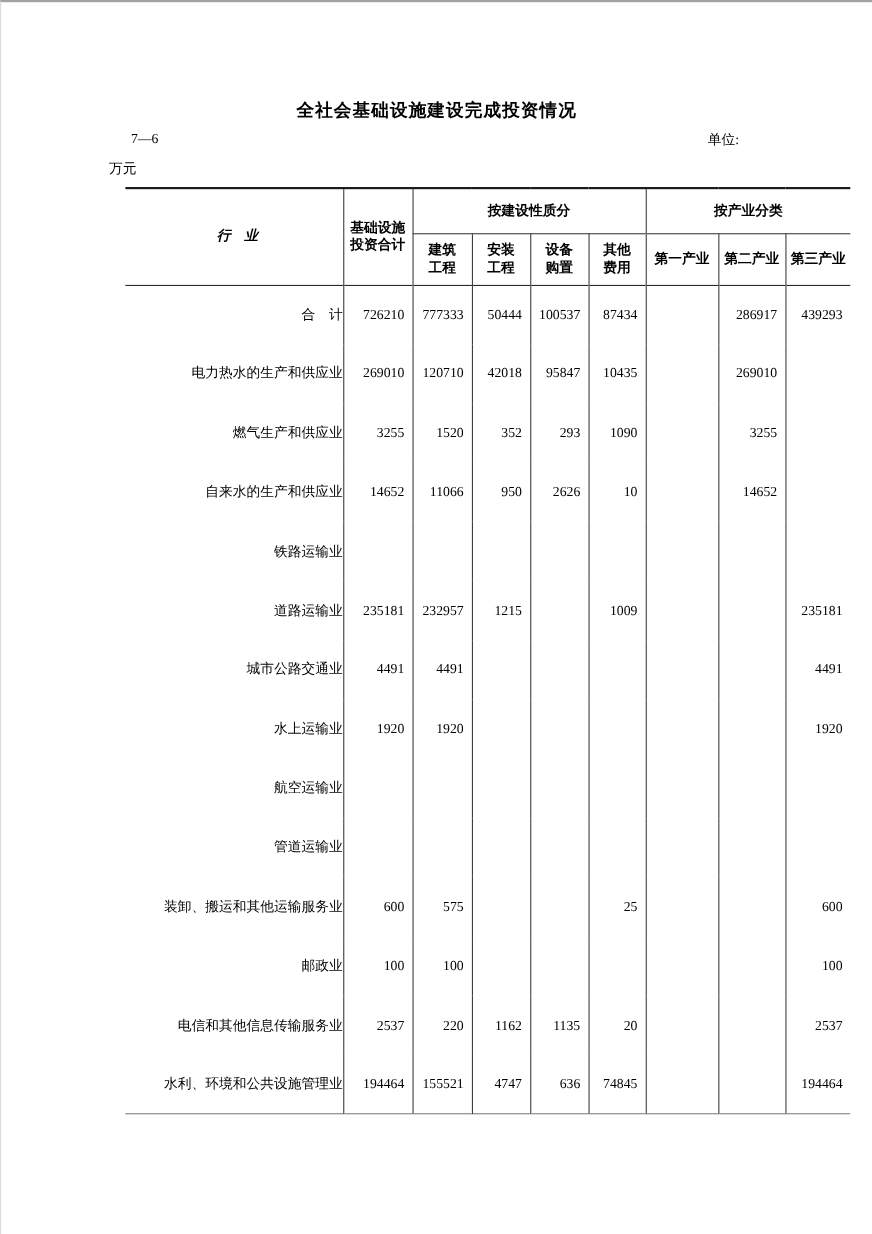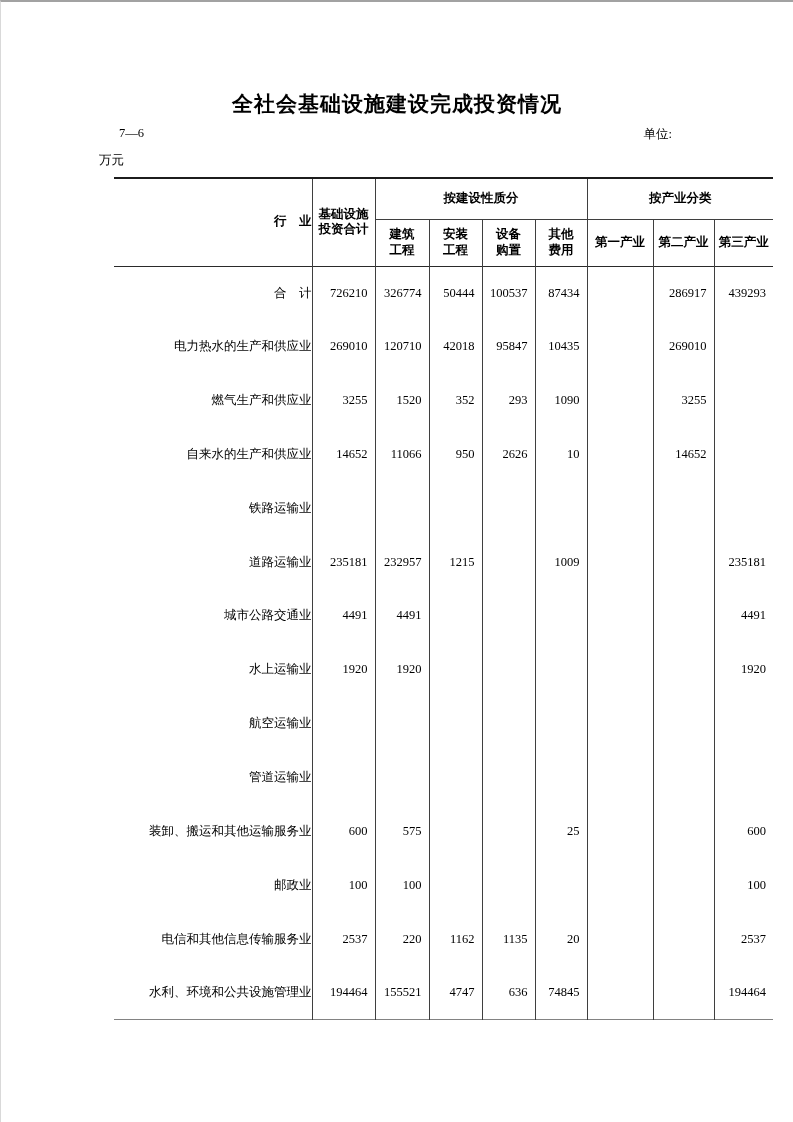--- a/index.html
+++ b/index.html
@@ -11,21 +11,21 @@
     color: #000;
     border-top: 2px solid #a2a2a2;
     border-left: 1px solid #d9d9d9;
     overflow: hidden;
   }
   .title {
     margin-top: 88px;
     text-align: center;
     font-family: "Liberation Sans", sans-serif;
     font-weight: bold;
-    font-size: 21px;
+    font-size: 16px;
     letter-spacing: 1px;
   }
   .meta-row {
     margin-left: 118px;
     margin-right: 121px;
     margin-top: 8px;
     display: flex;
     justify-content: space-between;
     font-size: 12.5px;
   }
@@ -54,23 +54,24 @@
     font-weight: bold;
     font-size: 12.5px;
     text-align: center;
     line-height: 1.25;
     margin-top: 44px;
   }
   thead tr.group-row { height: 41px; }
   thead tr.sub-row { height: 47px; }
   thead th.group-head { border-bottom: 1px solid #3f3f3f; }
   thead th.industry-head {
-    text-align: right;
+    text-align: center;
     padding-left: 6px;
     white-space: pre;
+    font-style: italic;
   }
   table.invest thead { border-bottom: 1px solid #2a2a2a; }
   tbody td {
     height: 53.85px;
     font-size: 12.5px;
     text-align: right;
     padding-right: 7px;
     white-space: pre;
   }
   tbody td.label {
@@ -131,21 +132,21 @@
       </th>
       <th>第一产业</th>
       <th>第二产业</th>
       <th>第三产业</th>
     </tr>
   </thead>
   <tbody>
       <tr>
         <td class="label no-left">合　计</td>
         <td>726210</td>
-        <td>326774</td>
+        <td>777333</td>
         <td>50444</td>
         <td>100537</td>
         <td>87434</td>
         <td></td>
         <td>286917</td>
         <td>439293</td>
       </tr>
       <tr>
         <td class="label no-left">电力热水的生产和供应业</td>
         <td>269010</td>

